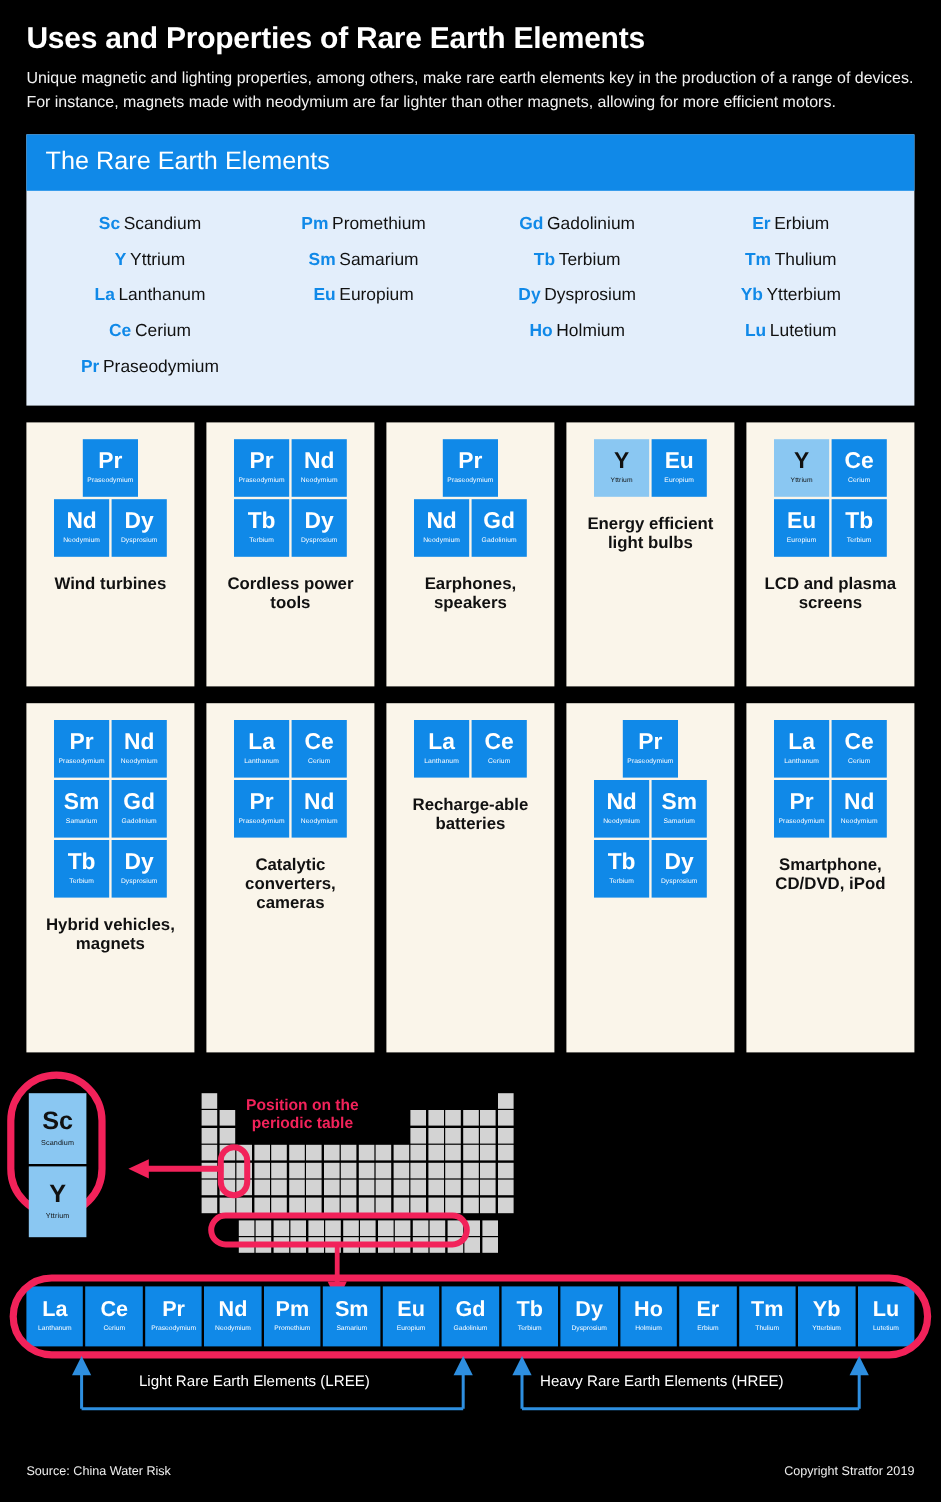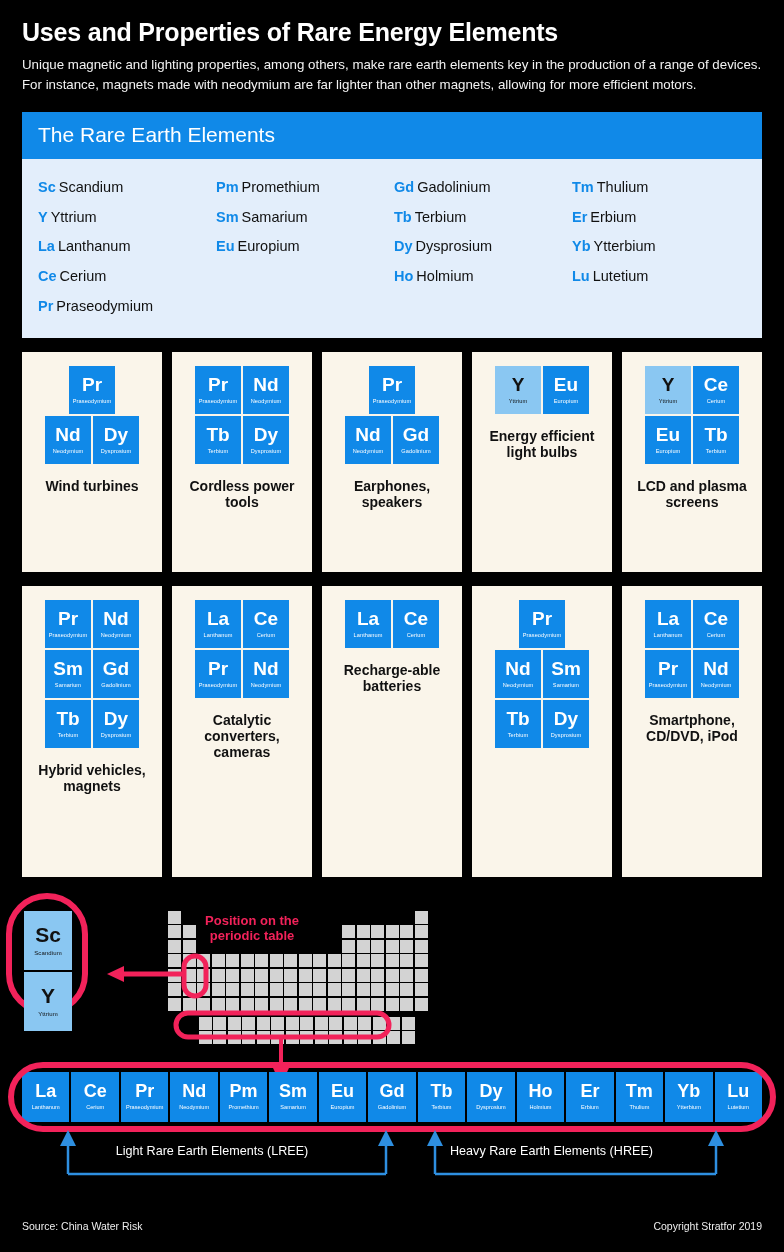--- a/index.html
+++ b/index.html
@@ -20,21 +20,21 @@
   }
   
   .panel{margin:16px 22px 0 22px;background:#e3eefb;}
   .panel-head{
     background:#1089e8;color:#fff;font-size:21px;font-weight:normal;
     padding:11px 8px 12px 16px;
   }
   .panel-body{
     padding:14px 16px 16px 16px;
     display:grid;grid-template-columns:repeat(4,1fr);
-    column-gap:4px;row-gap:0;
+    column-gap:4px;row-gap:0;text-align:center;
   }
   .pcol{display:flex;flex-direction:column;}
   .pitem{font-size:14.5px;line-height:2.05;color:#111;white-space:nowrap;}
   .pitem .sym{color:#1089e8;font-weight:bold;margin-right:3px;}
   
   .cards{
     margin:14px 22px 0 22px;
     display:grid;grid-template-columns:repeat(5,1fr);gap:10px;
   }
   .card{
@@ -103,21 +103,21 @@
   
   .footer{
     position:absolute;left:22px;right:22px;bottom:20px;
     display:flex;justify-content:space-between;font-size:10.5px;color:#eee;gap:18px;
   }
 </style>
 </head>
 <body>
 
 <div class="hdr">
-  <h1>Uses and Properties of Rare Energy Elements</h1>
+  <h1>Uses and Properties of Rare Earth Elements</h1>
   <p>Unique magnetic and lighting properties, among others, make rare earth elements key in the production of a range of devices.  For instance, magnets made with neodymium are far lighter than other magnets, allowing for more efficient motors.</p>
 </div>
 
 <div class="panel">
   <div class="panel-head">The Rare Earth Elements</div>
   <div class="panel-body" id="panel-body">
       <div class="pcol">
         <div class="pitem"><span class="sym">Sc</span><span>Scandium</span></div>
         <div class="pitem"><span class="sym">Y</span><span>Yttrium</span></div>
         <div class="pitem"><span class="sym">La</span><span>Lanthanum</span></div>
@@ -129,22 +129,22 @@
         <div class="pitem"><span class="sym">Sm</span><span>Samarium</span></div>
         <div class="pitem"><span class="sym">Eu</span><span>Europium</span></div>
       </div>
       <div class="pcol">
         <div class="pitem"><span class="sym">Gd</span><span>Gadolinium</span></div>
         <div class="pitem"><span class="sym">Tb</span><span>Terbium</span></div>
         <div class="pitem"><span class="sym">Dy</span><span>Dysprosium</span></div>
         <div class="pitem"><span class="sym">Ho</span><span>Holmium</span></div>
       </div>
       <div class="pcol">
+        <div class="pitem"><span class="sym">Er</span><span>Erbium</span></div>
         <div class="pitem"><span class="sym">Tm</span><span>Thulium</span></div>
-        <div class="pitem"><span class="sym">Er</span><span>Erbium</span></div>
         <div class="pitem"><span class="sym">Yb</span><span>Ytterbium</span></div>
         <div class="pitem"><span class="sym">Lu</span><span>Lutetium</span></div>
       </div>
     </div>
 </div>
 
 <div class="cards" id="cards-row1">
     <div class="card r1">
       <div class="tiles">
         <div class="trow">

